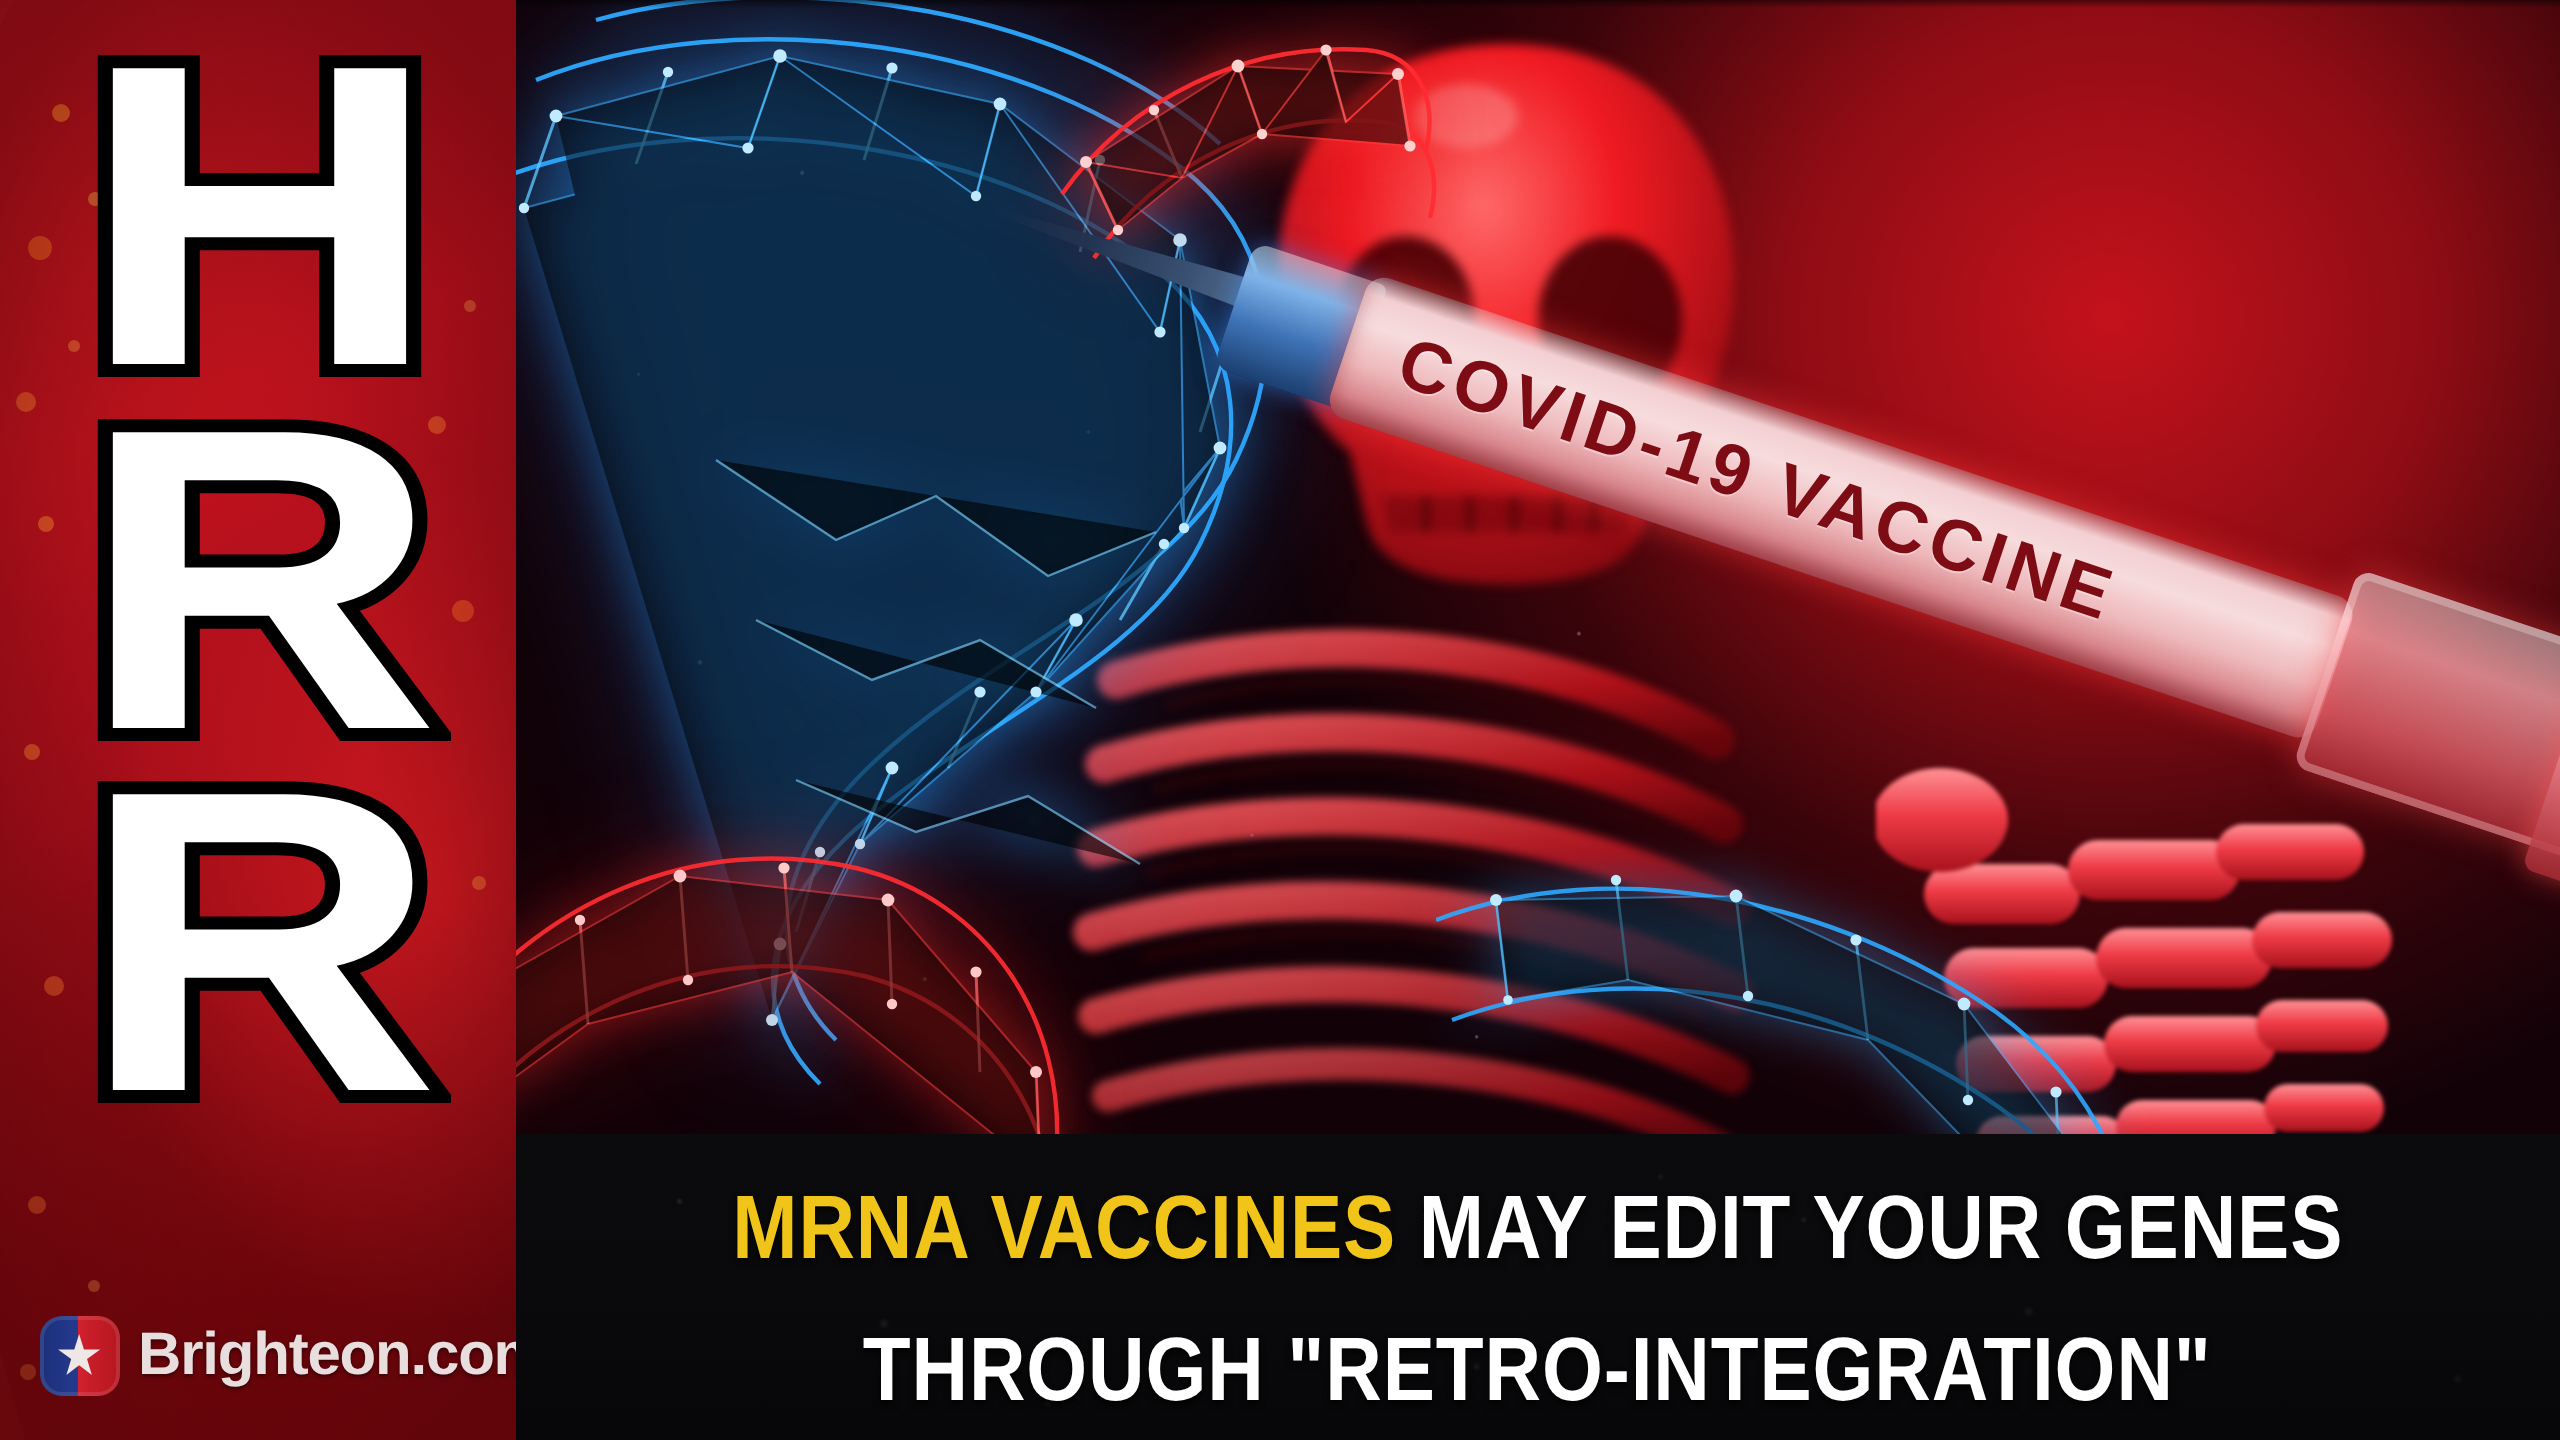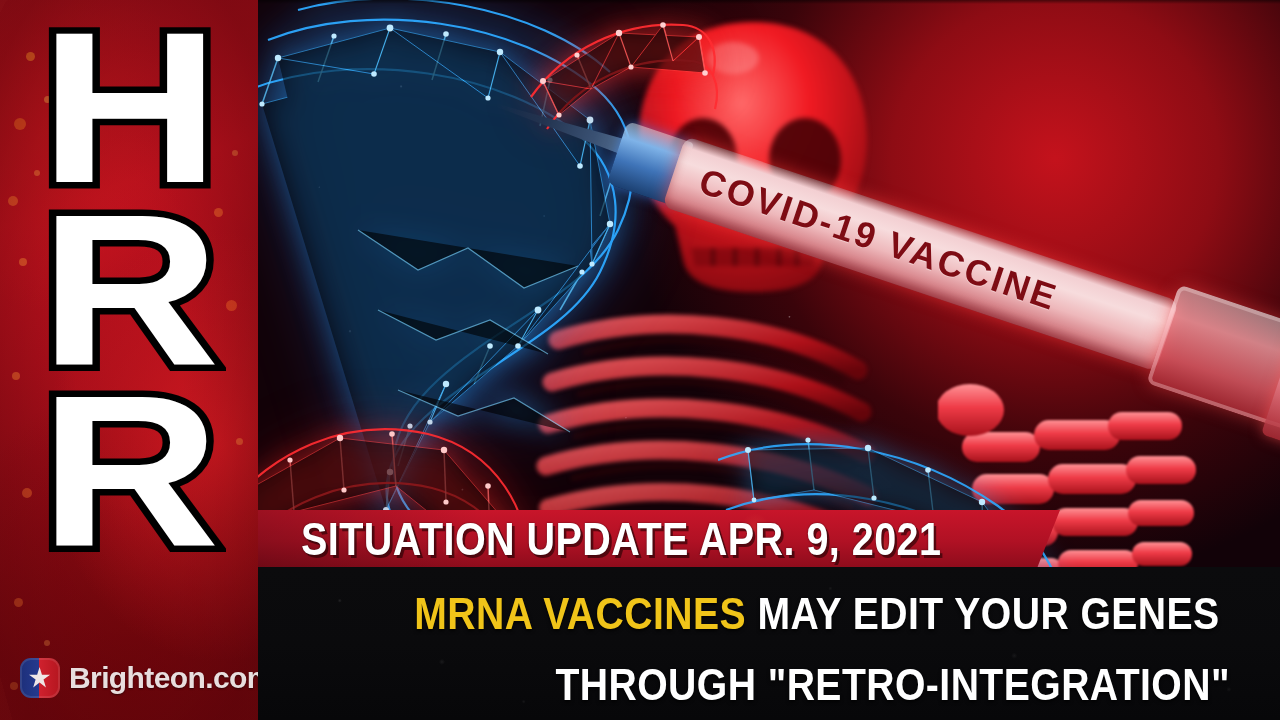--- a/index.html
+++ b/index.html
@@ -264,21 +264,21 @@
       radial-gradient(2px 2px at 63% 28%, rgba(255,255,255,.08), transparent),
       radial-gradient(3px 3px at 74% 58%, rgba(255,255,255,.06), transparent),
       radial-gradient(2px 2px at 88% 40%, rgba(255,255,255,.07), transparent),
       radial-gradient(2.5px 2.5px at 95% 80%, rgba(255,255,255,.05), transparent),
       radial-gradient(2px 2px at 56% 14%, rgba(255,255,255,.06), transparent),
       radial-gradient(2px 2px at 26% 88%, rgba(255,255,255,.06), transparent);
   }
   .hl-line{
     position:relative;
     width:100%;
-    text-align:right;
+    text-align:center;
     color:#ffffff;
     font-weight:bold;
     font-size:45px;
     line-height:1;
     letter-spacing:.5px;
     white-space:nowrap;
     text-shadow:0 2px 4px rgba(0,0,0,.8);
   }
   .hl-inner{ display:inline-block; transform:scaleX(.87); transform-origin:center; }
   .hl-line.one{ margin-top:24px; }
@@ -576,24 +576,20 @@
       <div class="syr-barrel-l"></div>
       <div class="syr-barrel"></div>
       <div class="syr-label">COVID-19 VACCINE</div>
       <div class="syr-plunger"></div>
       <div class="syr-flange"></div>
     </div>
 
     <div class="top-shadow" style="left:0;"></div>
   </div>
 
-  <div class="banner">
-    <div class="banner-tex"></div>
-    <div class="banner-title">SITUATION UPDATE APR. 9, 2021</div>
-  </div>
 
   <div class="headline">
     <div class="headline-dust"></div>
 
     <div class="hl-line one">
       <span class="hl-inner">
         <span class="hl-accent">MRNA VACCINES</span><span> MAY EDIT YOUR GENES</span>
       </span>
     </div>
 

